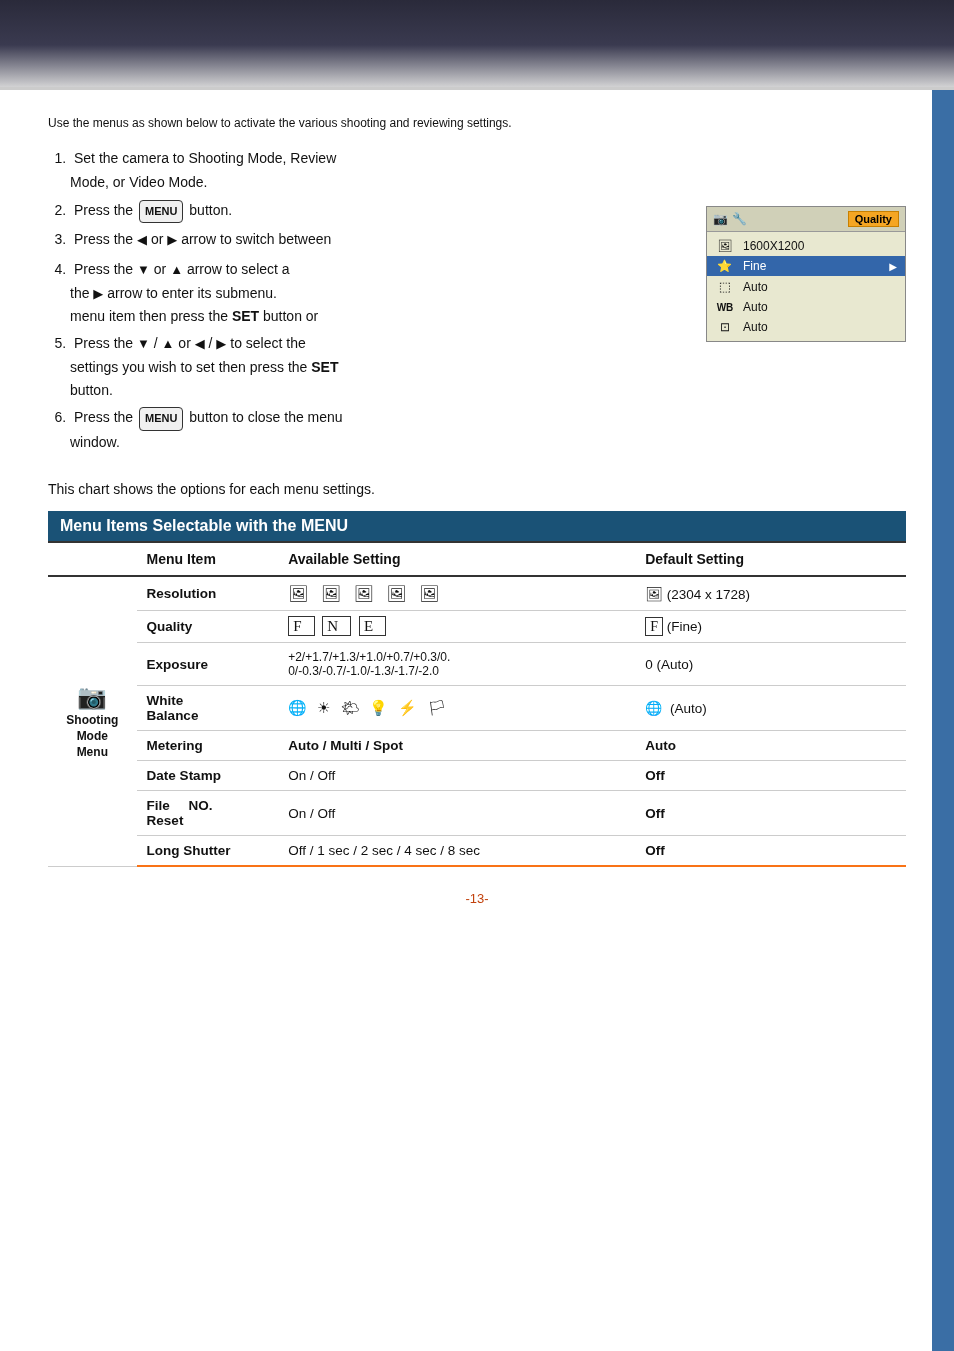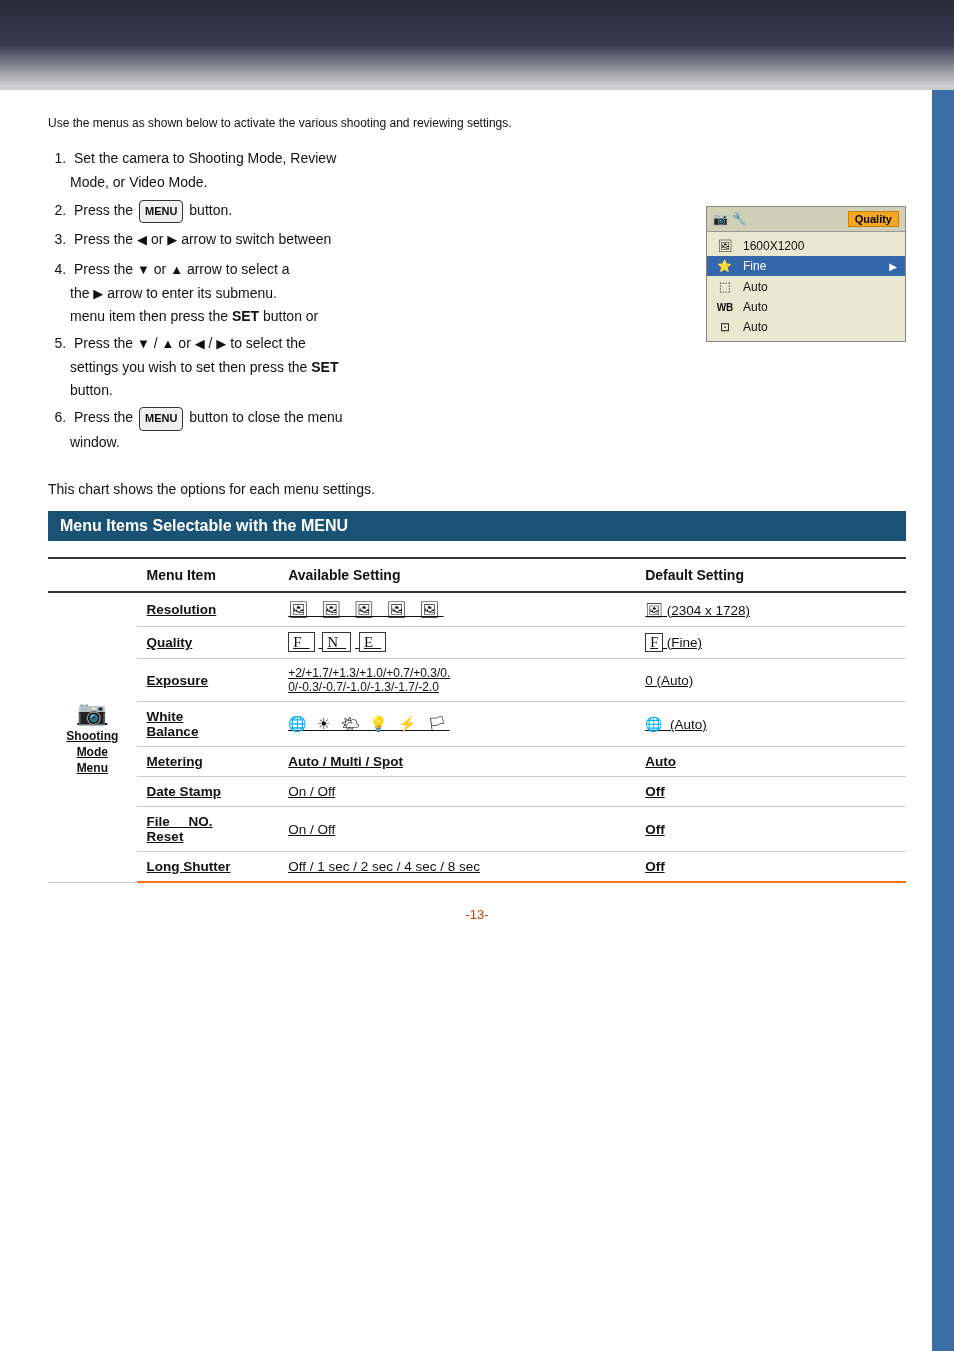--- a/index.html
+++ b/index.html
@@ -153,21 +153,21 @@
       margin-top: 24px;
       margin-bottom: 14px;
     }
 
     .chart-section-title {
       background: #1a5276;
       color: #fff;
       font-size: 16px;
       font-weight: bold;
       padding: 6px 12px;
-      margin-bottom: 16px;
+      margin-bottom: 0;
     }
 
     .menu-table {
       width: 100%;
       border-collapse: collapse;
       font-size: 13.5px;
     }
 
     .menu-table th {
       background: #fff;
@@ -177,21 +177,20 @@
       text-align: left;
       font-size: 14px;
       font-weight: bold;
     }
 
     .menu-table td {
       padding: 7px 10px;
       border-bottom: 1px solid #ccc;
       vertical-align: middle;
       font-size: 13.5px;
-      text-decoration: underline;
     }
 
     .menu-table tr:last-child td {
       border-bottom: 2px solid #f97316;
     }
 
     .col-mode {
       width: 65px;
       text-align: center;
       vertical-align: middle;

